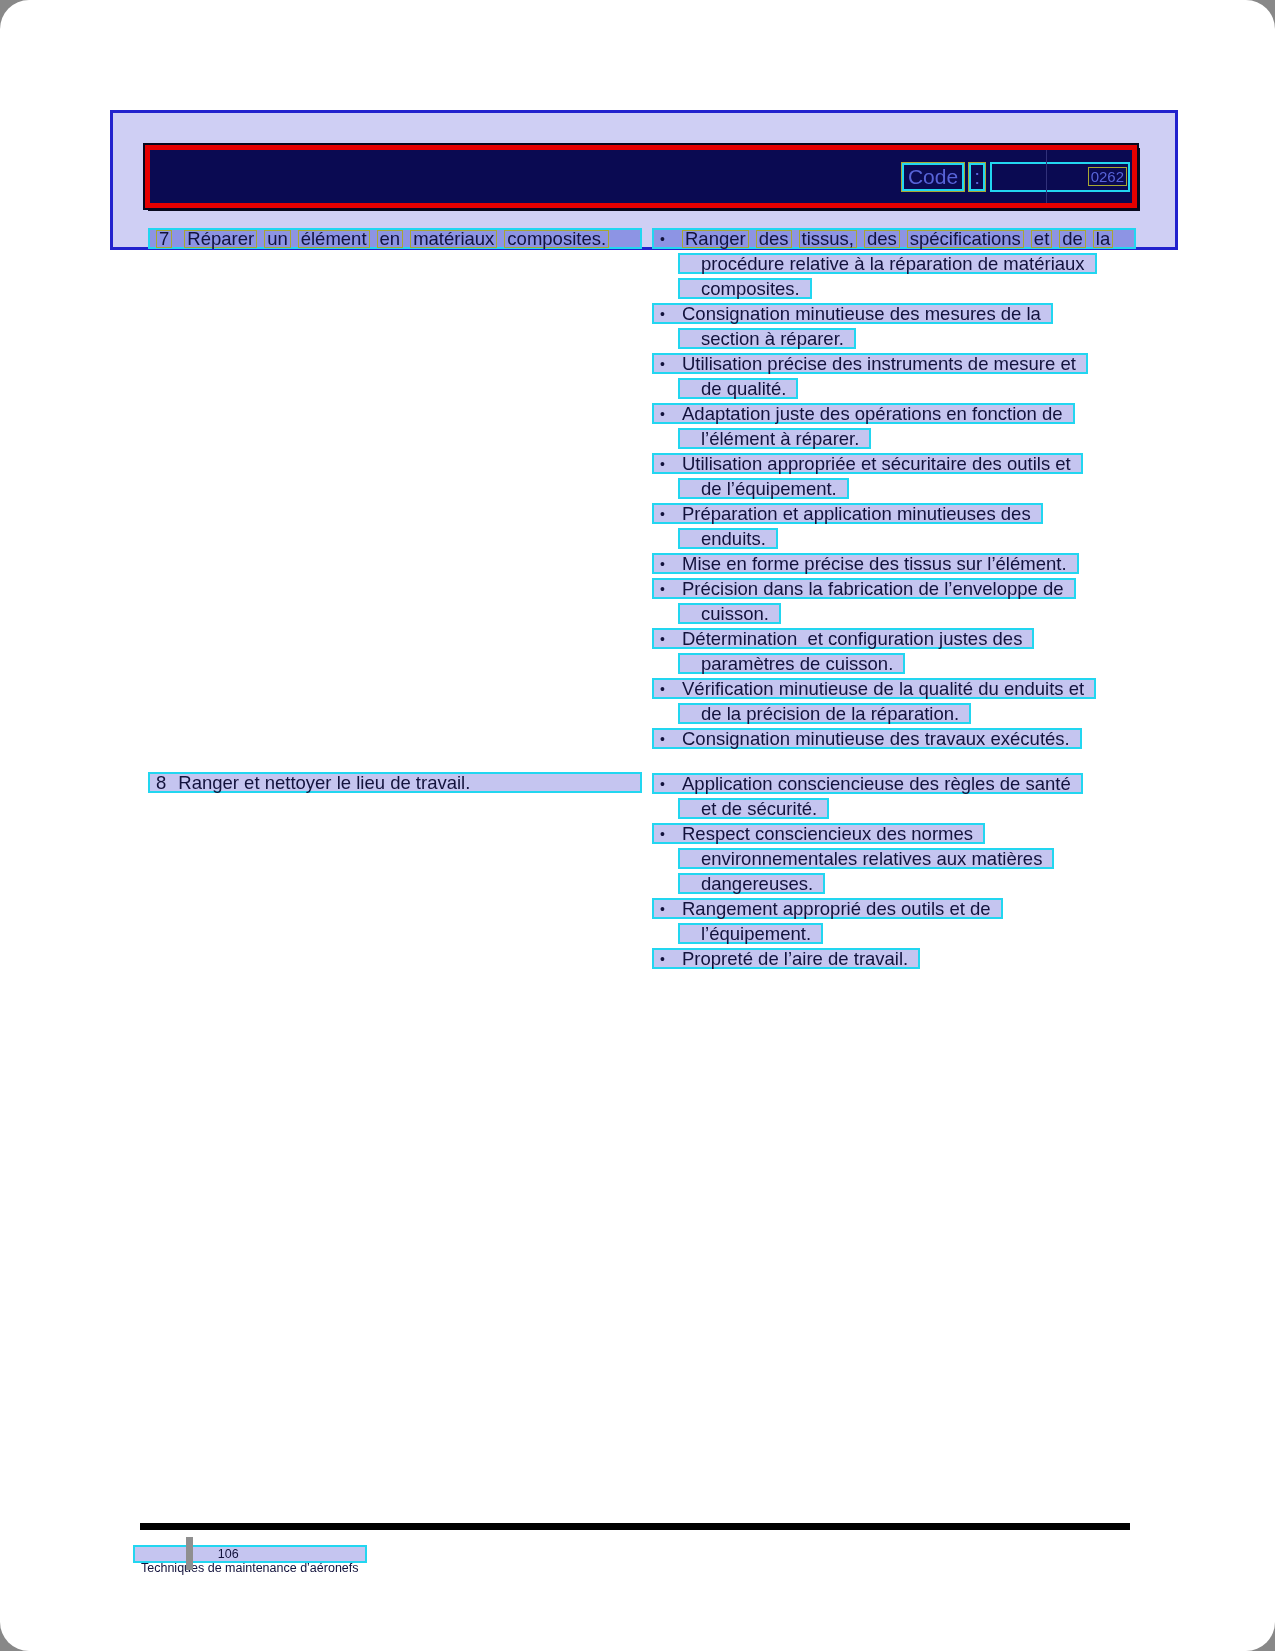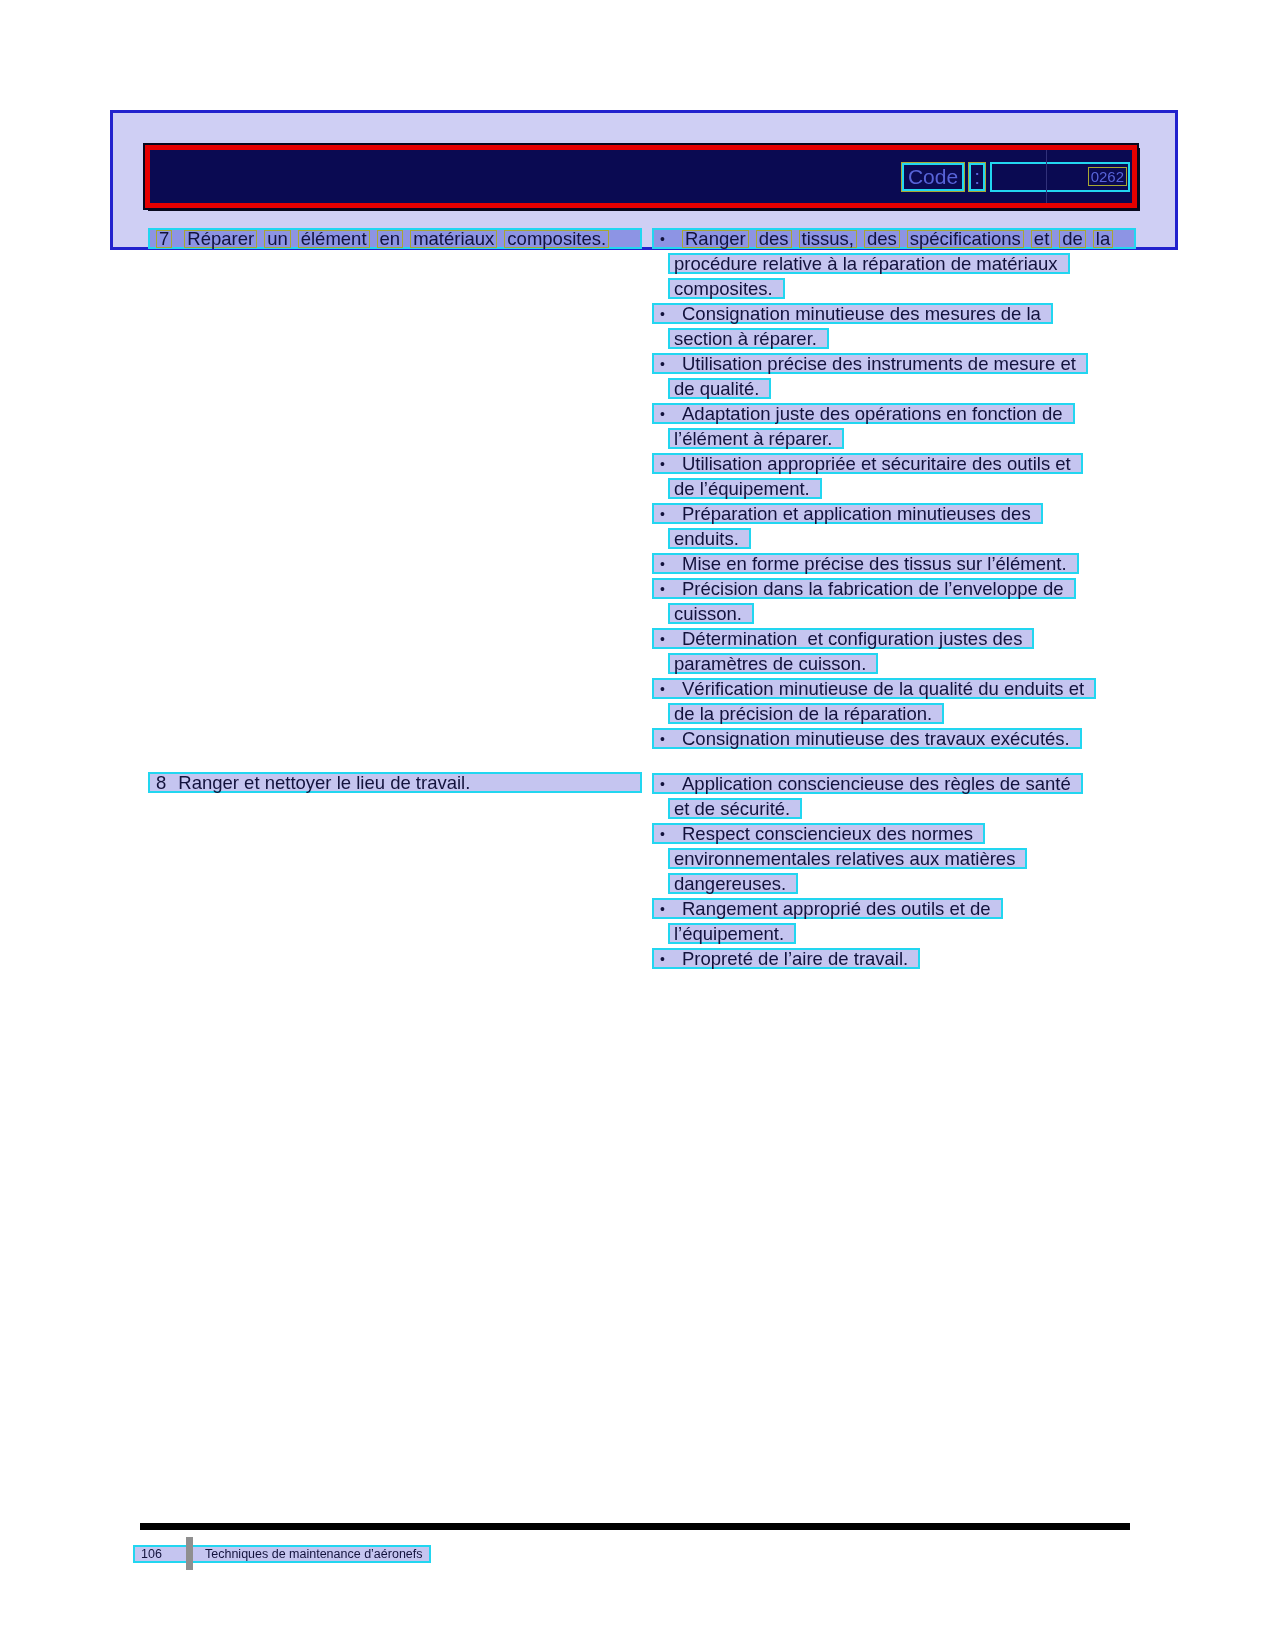--- a/index.html
+++ b/index.html
@@ -1,18 +1,18 @@
 <!DOCTYPE html>
 <html style="--page-bg: #ffffff; --panel-fill: #cfcff4; --panel-border: #2222cd; --bar-fill: #0a0a52; --bar-border: #e60000; --bar-outline: #07071c; --code-text: #5763d8; --hl-border: #22d6f0; --hl-fill: #c5c5f0; --band-fill: #8d94e4; --word-border: #a8a832; --text: #12123c; --rule: #000000; --footer-bar: #8f8f8f;"><head>
 <meta charset="utf-8">
 <style>
   html,body{margin:0;padding:0;background:#888;}
   #page{position:relative;width:1275px;height:1651px;background:var(--page-bg,#fff);
         font-family:"Liberation Sans","DejaVu Sans",sans-serif;color:var(--text,#12123c);
-        overflow:hidden;margin:0 auto;}
+        overflow:hidden;margin:0 auto;border-radius:29px;}
   
   #lavender-panel{position:absolute;left:110px;top:110px;width:1068px;height:140px;
         box-sizing:border-box;background:var(--panel-fill);border:3px solid var(--panel-border);}
   
   #code-bar{position:absolute;left:145px;top:145px;width:992px;height:63px;box-sizing:border-box;
         background:var(--bar-fill);border:5px solid var(--bar-border);outline:2px solid var(--bar-outline);
         box-shadow:3px 3px 0 var(--bar-outline);display:flex;align-items:center;justify-content:flex-end;}
   #code-bar .vdivider{position:absolute;left:896px;top:0;bottom:0;width:1px;background:#31317a;}
   .code-box{font-size:21px;line-height:24px;color:var(--code-text);border:2px solid var(--hl-border);
         outline:1px solid var(--word-border);padding:0 4px;margin-right:5px;background:transparent;}
@@ -27,31 +27,31 @@
         background:var(--hl-fill);border:2px solid var(--hl-border);
         display:flex;align-items:center;padding-left:6px;font-size:18.5px;white-space:pre;}
   .left-row.band{background:var(--band-fill);}
   .left-row-0{top:0;}
   .left-row-1{top:544px;}
   .left-row .num{display:inline-block;margin-right:12px;}
   .line{height:21px;box-sizing:border-box;margin-bottom:4px;width:fit-content;
         background:var(--hl-fill);border:2px solid var(--hl-border);
         display:flex;align-items:center;padding-right:10px;font-size:18.5px;}
   .line.band{background:var(--band-fill);padding-right:14px;}
-  .line.cont{margin-left:16px;padding-left:4px;}
+  .line.cont{margin-left:26px;padding-left:21px;}
   .line.first{padding-left:6px;}
   .bullet{display:inline-block;width:22px;font-size:14px;color:var(--text);}
   .ltext{white-space:pre;line-height:17px;}
   .word{display:inline-block;border:1px solid var(--word-border);padding:0 2px;margin-right:7px;line-height:16px;}
   .item-gap{margin-top:24px;}
   
   #footer-rule{position:absolute;left:140px;top:1523px;width:990px;height:7px;background:var(--rule);}
   #footer-box{position:absolute;left:133px;top:1545px;height:18px;box-sizing:border-box;
         display:flex;align-items:center;background:var(--hl-fill);border:2px solid var(--hl-border);
-        padding:0 6px;font-size:12.5px;width:fit-content;white-space:pre;}
+        padding:0 6px;font-size:12.5px;width:fit-content;white-space:pre;flex-direction:column;}
   #footer-box .pgnum{display:inline-block;width:44px;margin-right:20px;}
   #footer-sep{position:absolute;left:186px;top:1537px;width:7px;height:33px;background:var(--footer-bar);}
 </style>
 </head>
 <body>
 
 <div id="page">
 
   <div id="lavender-panel"></div>
 

